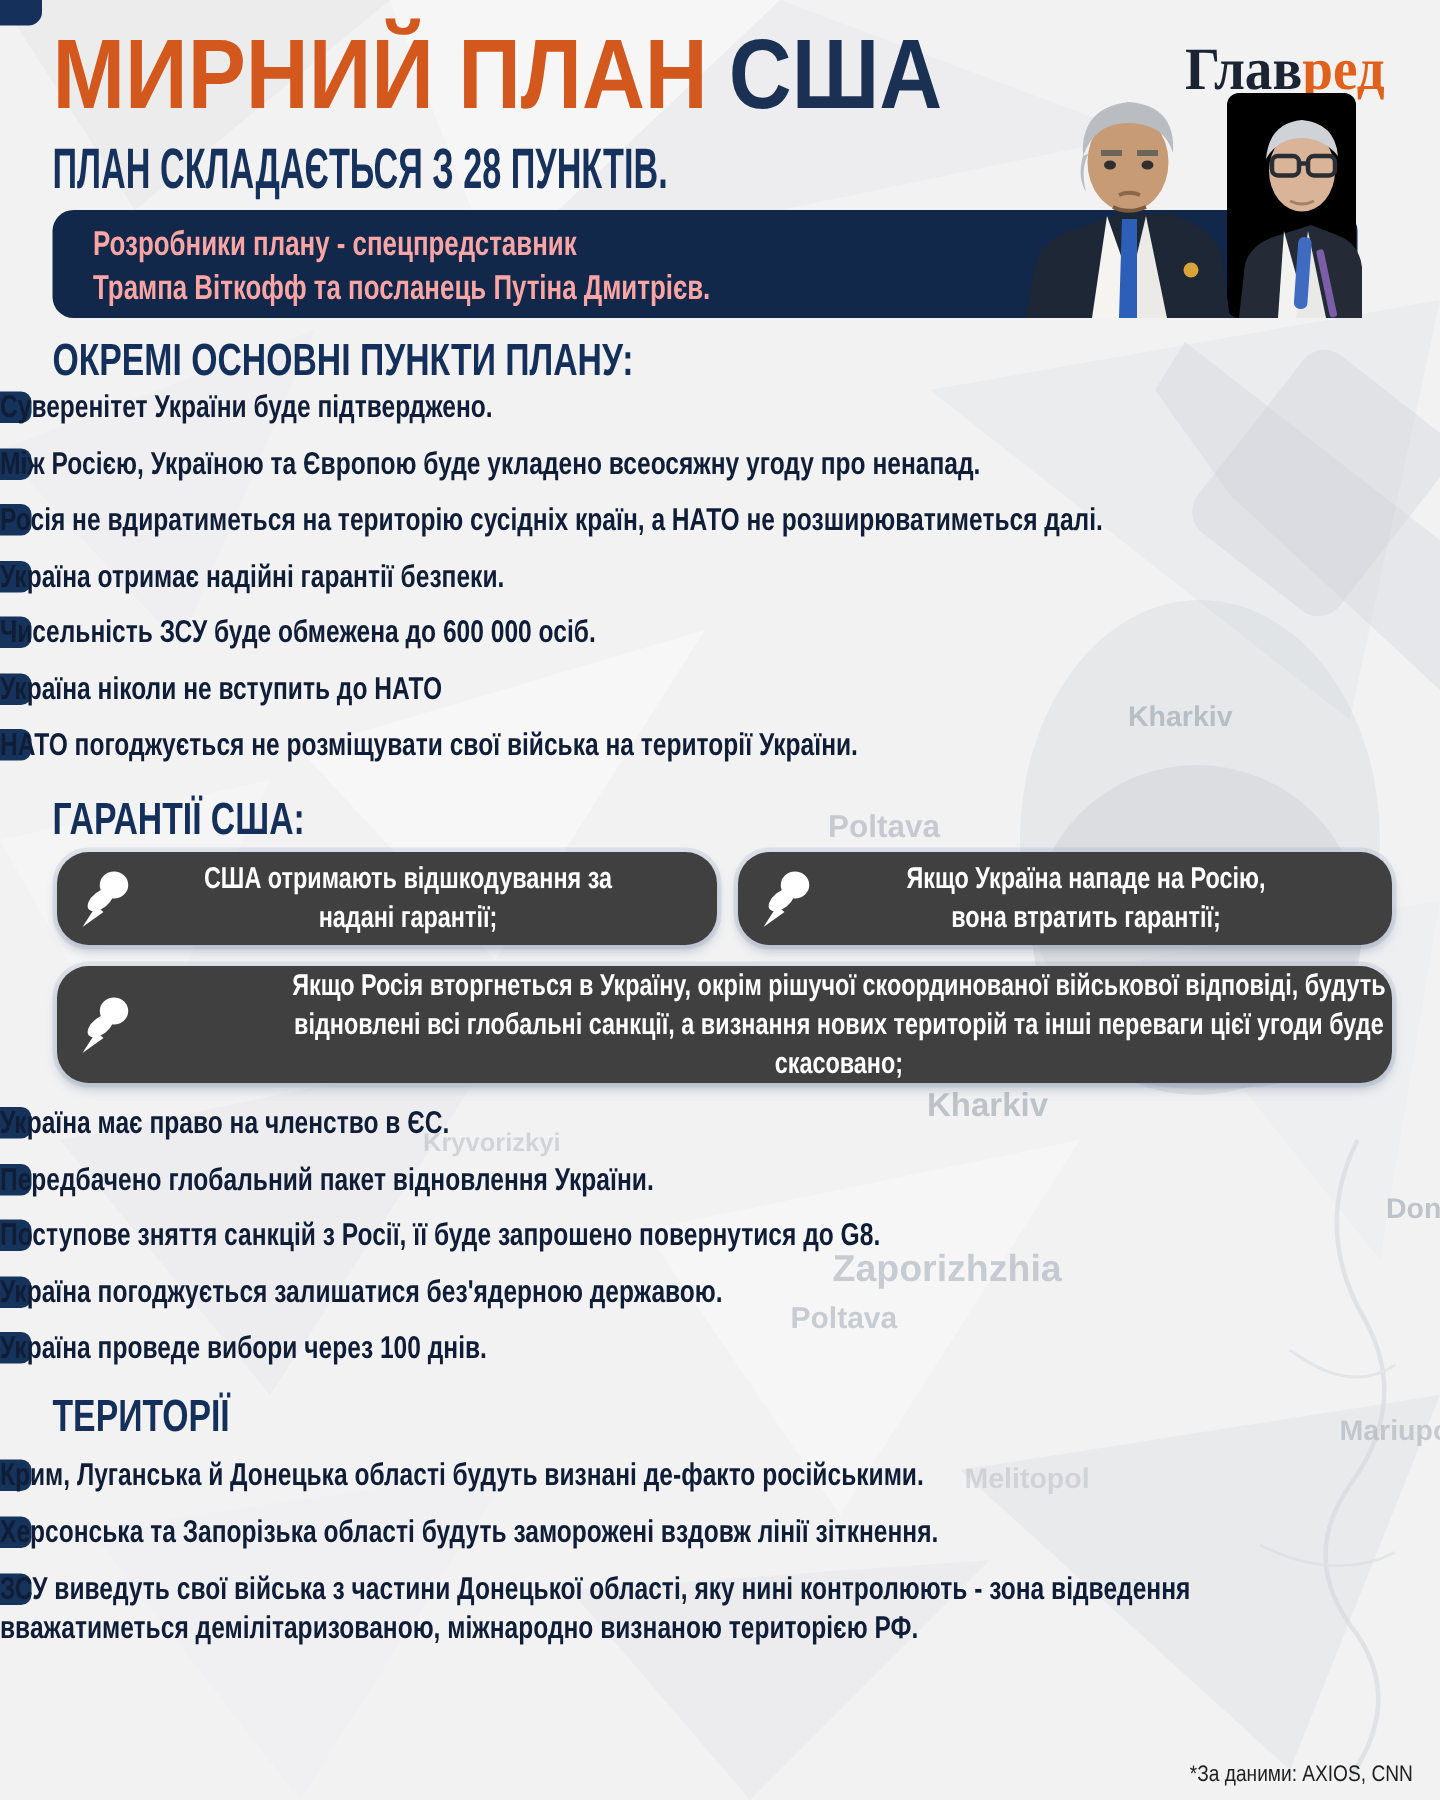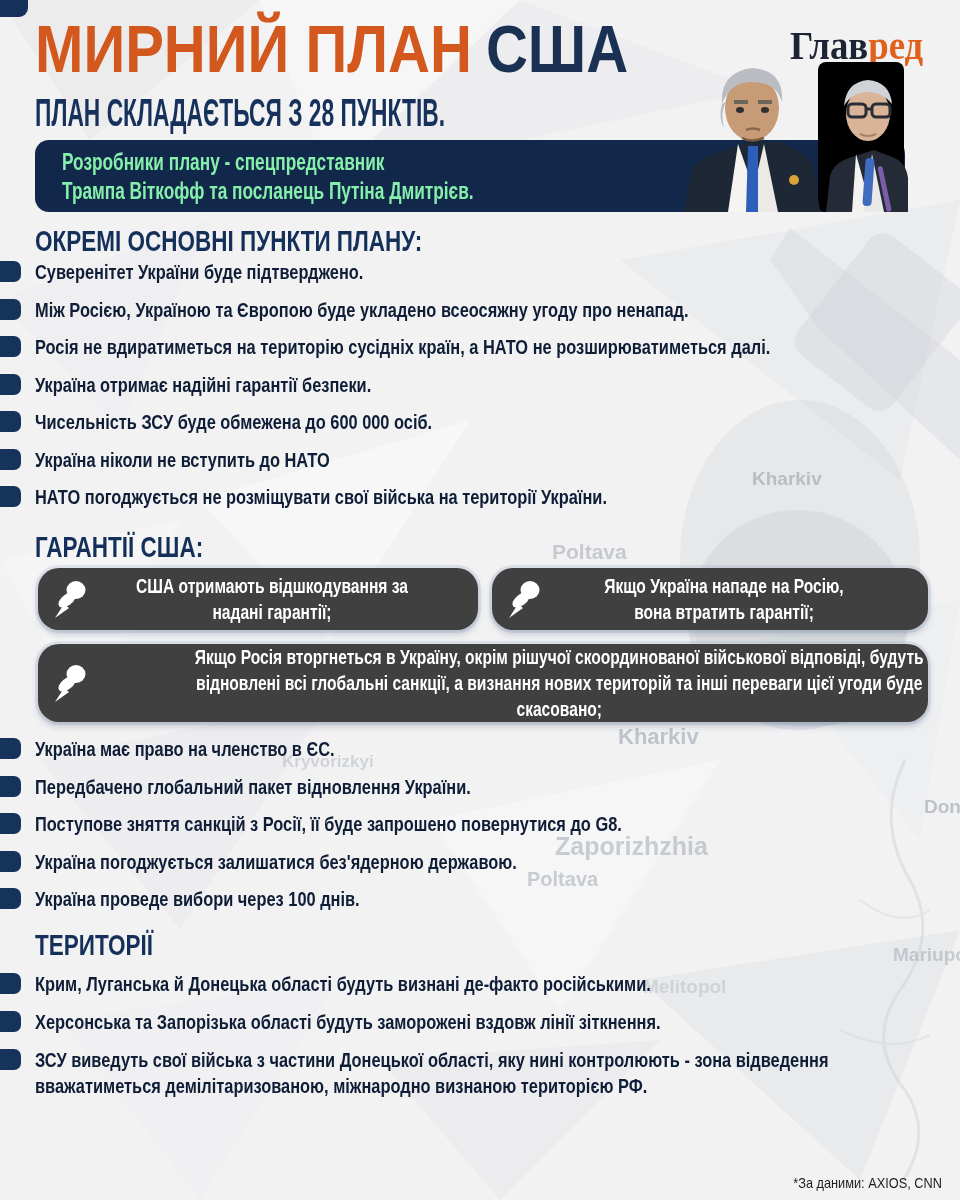--- a/index.html
+++ b/index.html
@@ -27,34 +27,34 @@
   .h1 .t-navy{color:#1a3154; margin-left:16px;}
   .subtitle{position:absolute; left:35px; top:92px; font-size:38px; font-weight:bold;
       color:#16315b; white-space:nowrap; transform:scaleX(.60); transform-origin:0 0;}
   .logo{position:absolute; left:790px; top:22px; font-size:40px; font-weight:bold;
       font-family:"Liberation Serif", serif; white-space:nowrap;
       transform:scaleX(.92); transform-origin:0 0;}
   .logo .l-black{color:#1c2333;}
   .logo .l-orange{color:#e0611c;}
 
   .banner{position:absolute; left:35px; top:140px; width:870px; height:72px;
-      background:#12284a; border-radius:14px; color:#86efac; overflow:hidden;}
+      background:#12284a; border-radius:14px; color:#fca5a5; overflow:hidden;}
   .banner-text{padding:8px 0 0 27px;}
   .banner-text span{display:block; font-size:23px; line-height:29px; font-weight:bold;
       transform:scaleX(.75); transform-origin:0 50%; white-space:nowrap;}
 
   .photos{position:absolute; left:676px; top:42px; width:232px; height:170px;}
 
   
   .h2{position:absolute; font-size:30px; font-weight:bold; color:#14305a;
       white-space:nowrap; transform:scaleX(.75); transform-origin:0 0;}
 
   
   ul.points{position:absolute; left:0; margin:0; padding:0; list-style:none; width:960px;}
-  ul.points li{position:relative; padding-left:35px; line-height:21px;}
+  ul.points li{position:relative; line-height:21px;}
   ul.points li::before{content:""; position:absolute; left:0; top:0;
       width:21px; height:21px; background:#16335c; border-radius:0 7px 7px 0;}
   ul.points li span{display:block; font-size:21px; font-weight:bold; color:#0f1d36;
       line-height:21px; transform:scaleX(.78); transform-origin:0 50%; white-space:nowrap;}
   ul.points li span + span{margin-top:5px;}
   ul.l1 li, ul.l2 li{height:16.5px; margin-bottom:21px;}
   ul.l3 li{height:17px; margin-bottom:21px;}
 
   
   .obox{position:absolute; background:#404040; border-radius:21px;

